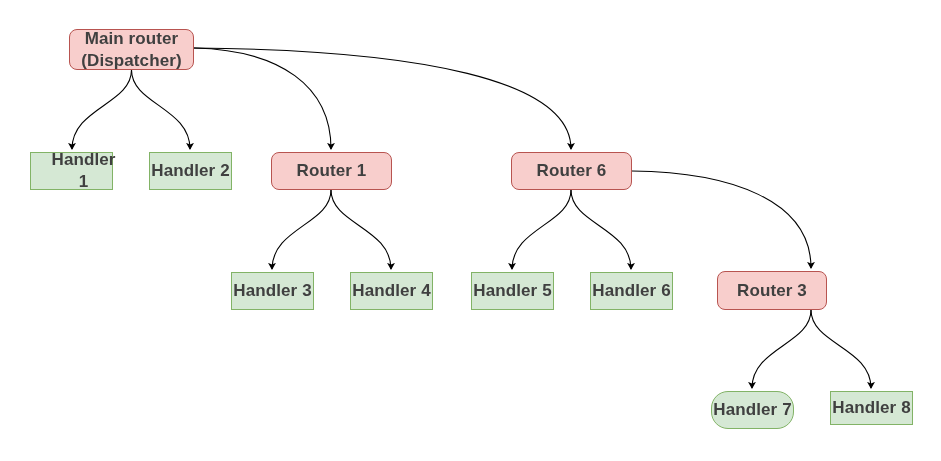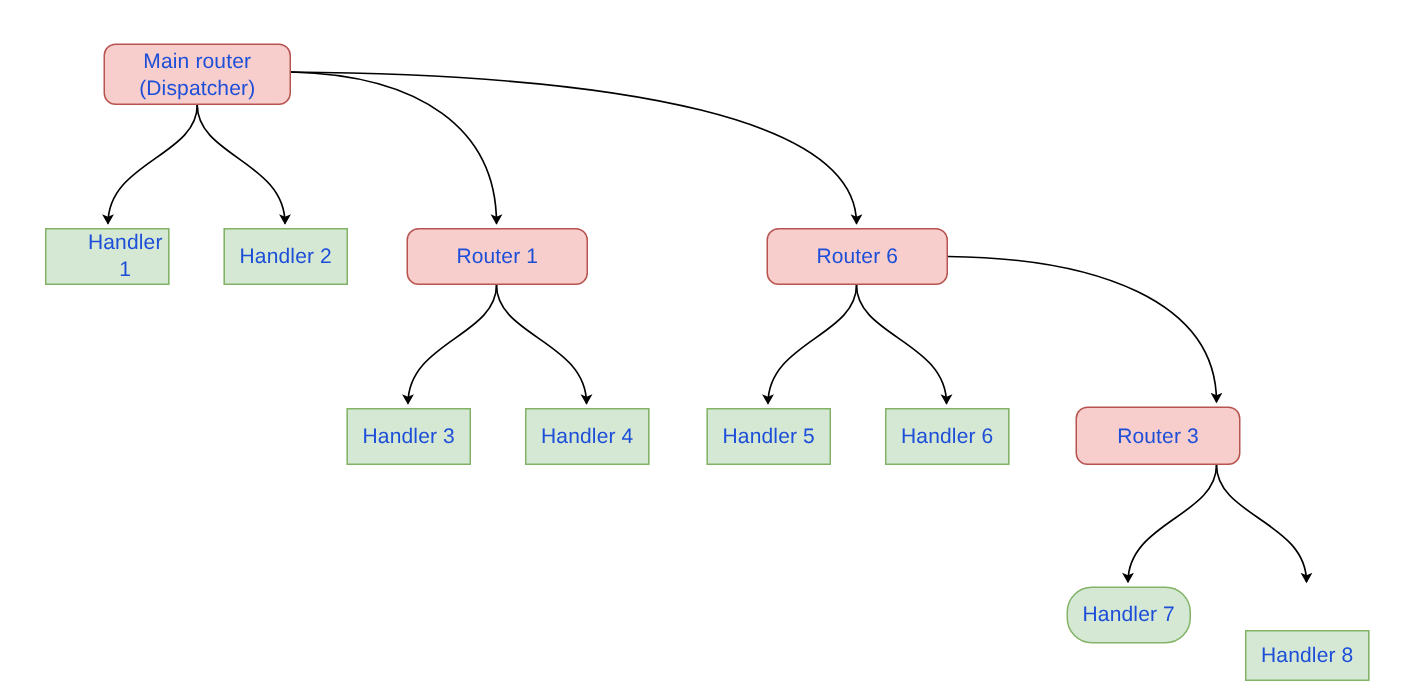--- a/index.html
+++ b/index.html
@@ -25,25 +25,26 @@
     height: 461px;
     pointer-events: none;
   }
   .node {
     position: absolute;
     box-sizing: border-box;
     display: flex;
     align-items: center;
     justify-content: center;
     text-align: center;
-    font-size: 14px;
+    font-size: 17px;
     line-height: 1.28;
-    color: #1d4ed8;
+    color: #404040;
     letter-spacing: 0.1px;
     white-space: pre-line;
+    font-weight: bold;
   }
   .node-router {
     background: #f8cecc;
     border: 1px solid #b85450;
     border-radius: 8px;
   }
   .node-handler {
     background: #d5e8d4;
     border: 1px solid #82b366;
     border-radius: 0;
@@ -81,16 +82,16 @@
       <div class="node node-handler" style="left: 30px; top: 152px; width: 83px; height: 38px; padding-left: 24px;">Handler 1</div>
       <div class="node node-handler" style="left: 149px; top: 152px; width: 83px; height: 38px;">Handler 2</div>
       <div class="node node-router" style="left: 271px; top: 152px; width: 121px; height: 38px;">Router 1</div>
       <div class="node node-router" style="left: 511px; top: 152px; width: 121px; height: 38px;">Router 6</div>
       <div class="node node-handler" style="left: 231px; top: 272px; width: 83px; height: 38px;">Handler 3</div>
       <div class="node node-handler" style="left: 350px; top: 272px; width: 83px; height: 38px;">Handler 4</div>
       <div class="node node-handler" style="left: 471px; top: 272px; width: 83px; height: 38px;">Handler 5</div>
       <div class="node node-handler" style="left: 590px; top: 272px; width: 83px; height: 38px;">Handler 6</div>
       <div class="node node-router" style="left: 717px; top: 271px; width: 110px; height: 39px;">Router 3</div>
       <div class="node node-handler" style="left: 711px; top: 391px; width: 83px; height: 38px; border-radius: 17px;">Handler 7</div>
-      <div class="node node-handler" style="left: 830px; top: 391px; width: 83px; height: 34px; margin-top: 29px;">Handler 8</div>
+      <div class="node node-handler" style="left: 830px; top: 391px; width: 83px; height: 34px;">Handler 8</div>
     </div>
 
 </div>
 
 </body></html>

